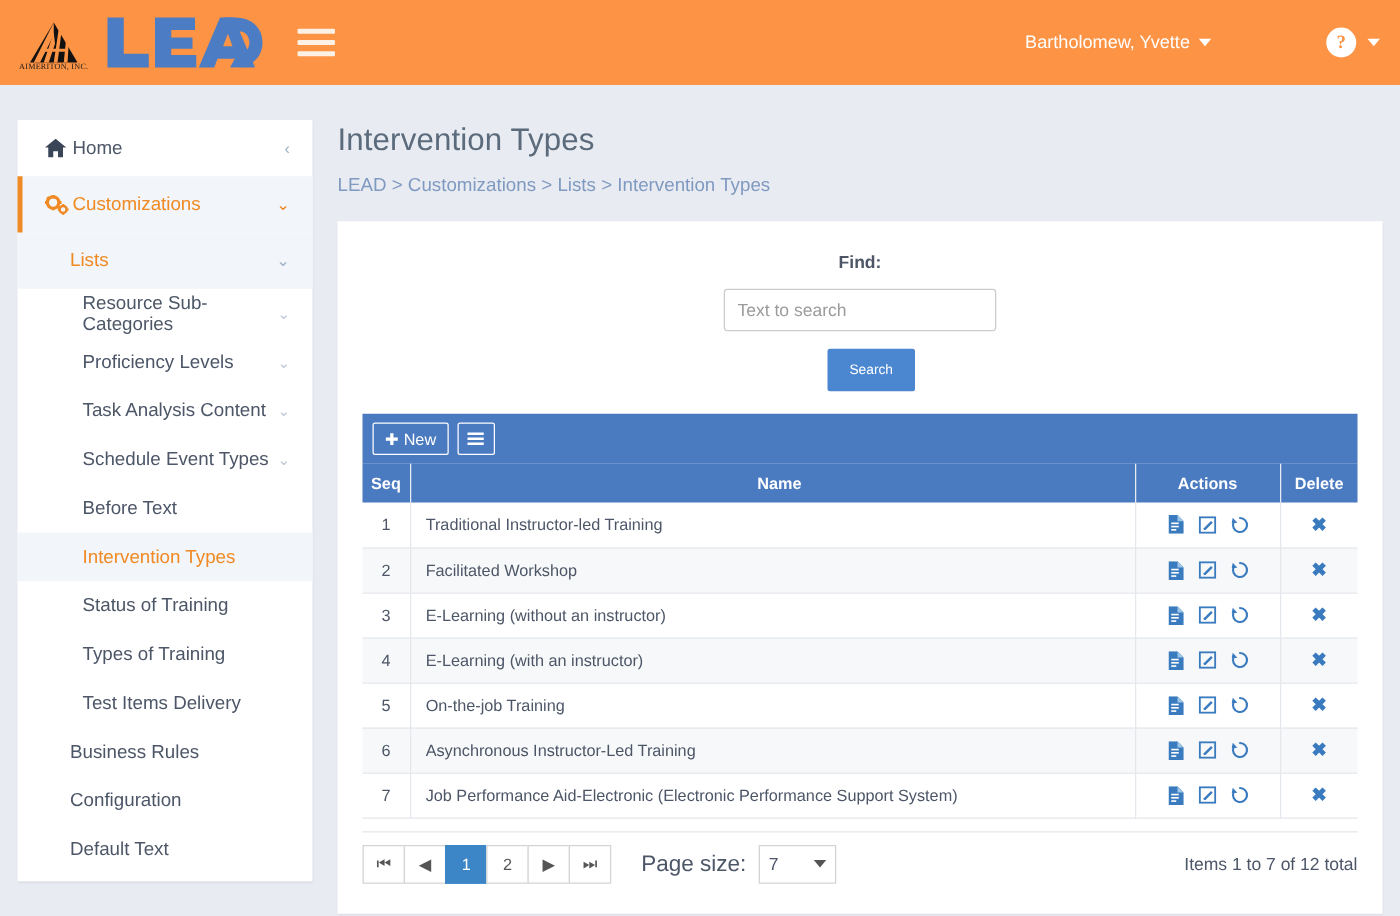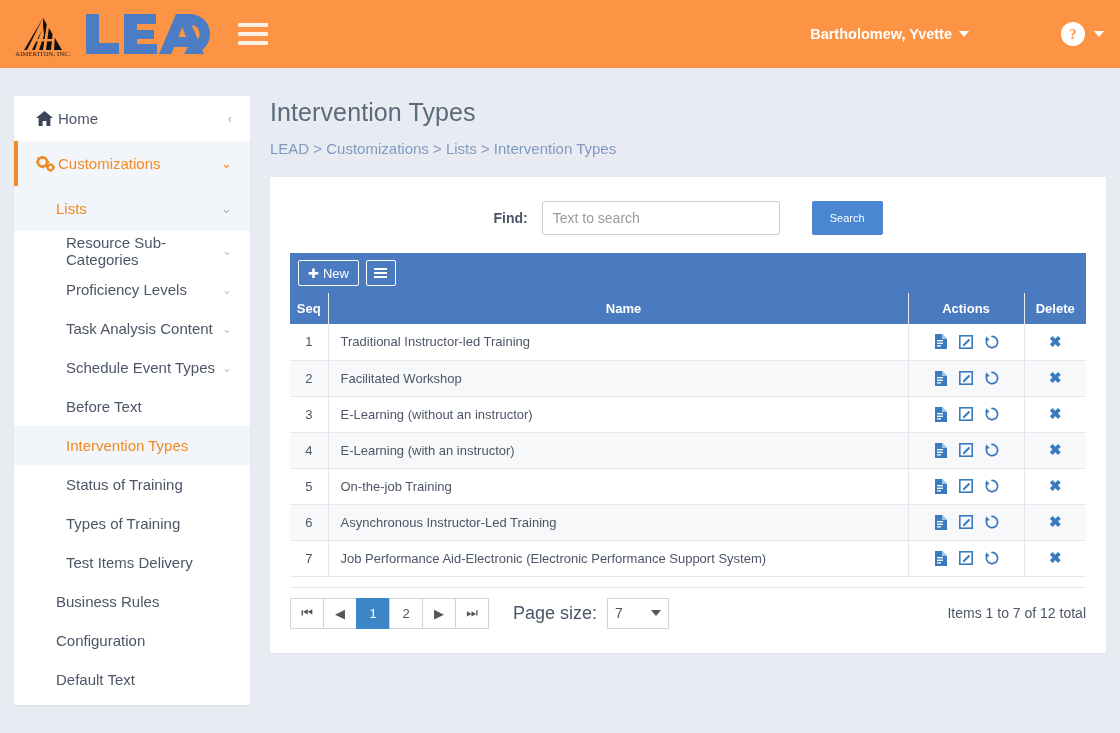--- a/index.html
+++ b/index.html
@@ -49,21 +49,21 @@
     cursor: pointer;
   }
   .hamburger span {
     display:block; height: 4px; background: #fdf0e4; border-radius: 1px;
   }
   .header-right {
     position: absolute; right: 16px; top: 0; height: 68px;
     display: flex; align-items: center; gap: 0;
   }
   .user-menu {
-    color: #ffffff; font-weight: bold; font-size: 14.5px;
+    color: #ffffff; font-weight: normal; font-size: 14.5px;
     display:flex; align-items:center; gap: 7px; cursor:pointer;
     margin-right: 92px;
   }
   .caret-down {
     width:0;height:0;border-left:5px solid transparent;border-right:5px solid transparent;
     border-top:6px solid #ffffff; display:inline-block;
   }
   .help-group { display:flex; align-items:center; gap:9px; cursor:pointer; }
   .help-circle {
     width: 24px; height: 24px; border-radius: 50%;
@@ -147,25 +147,25 @@
     margin-top: 13px; font-size: 15px; color: #7f9ac0;
   }
   .card {
     background: #ffffff;
     margin-top: 20px;
     padding: 18px 20px 24px 20px;
     box-shadow: 0 1px 2px rgba(0,0,0,.06);
   }
   .findrow {
     display:flex; align-items:center; justify-content:center;
-    gap: 14px; padding: 6px 0 18px 0;
+    gap: 14px; padding: 6px 0 18px 0; flex-direction: column;
   }
   .findrow .lbl { font-weight: bold; color:#4c5667; font-size:14px; }
   .find-input {
-    width: 238px; height: 34px;
+    width: 218px; height: 34px;
     border: 1px solid #ccc; border-radius: 3px;
     padding: 0 10px; font-size: 14px; color:#555;
     font-family: "Liberation Sans", sans-serif;
     background:#fff;
   }
   .find-input::placeholder { color:#9b9b9b; }
   .search-btn {
     background: #4a87d0; color: #fff; border: none;
     height: 34px; padding: 0 18px; font-size: 11px;
     cursor: pointer; border-radius: 2px;

